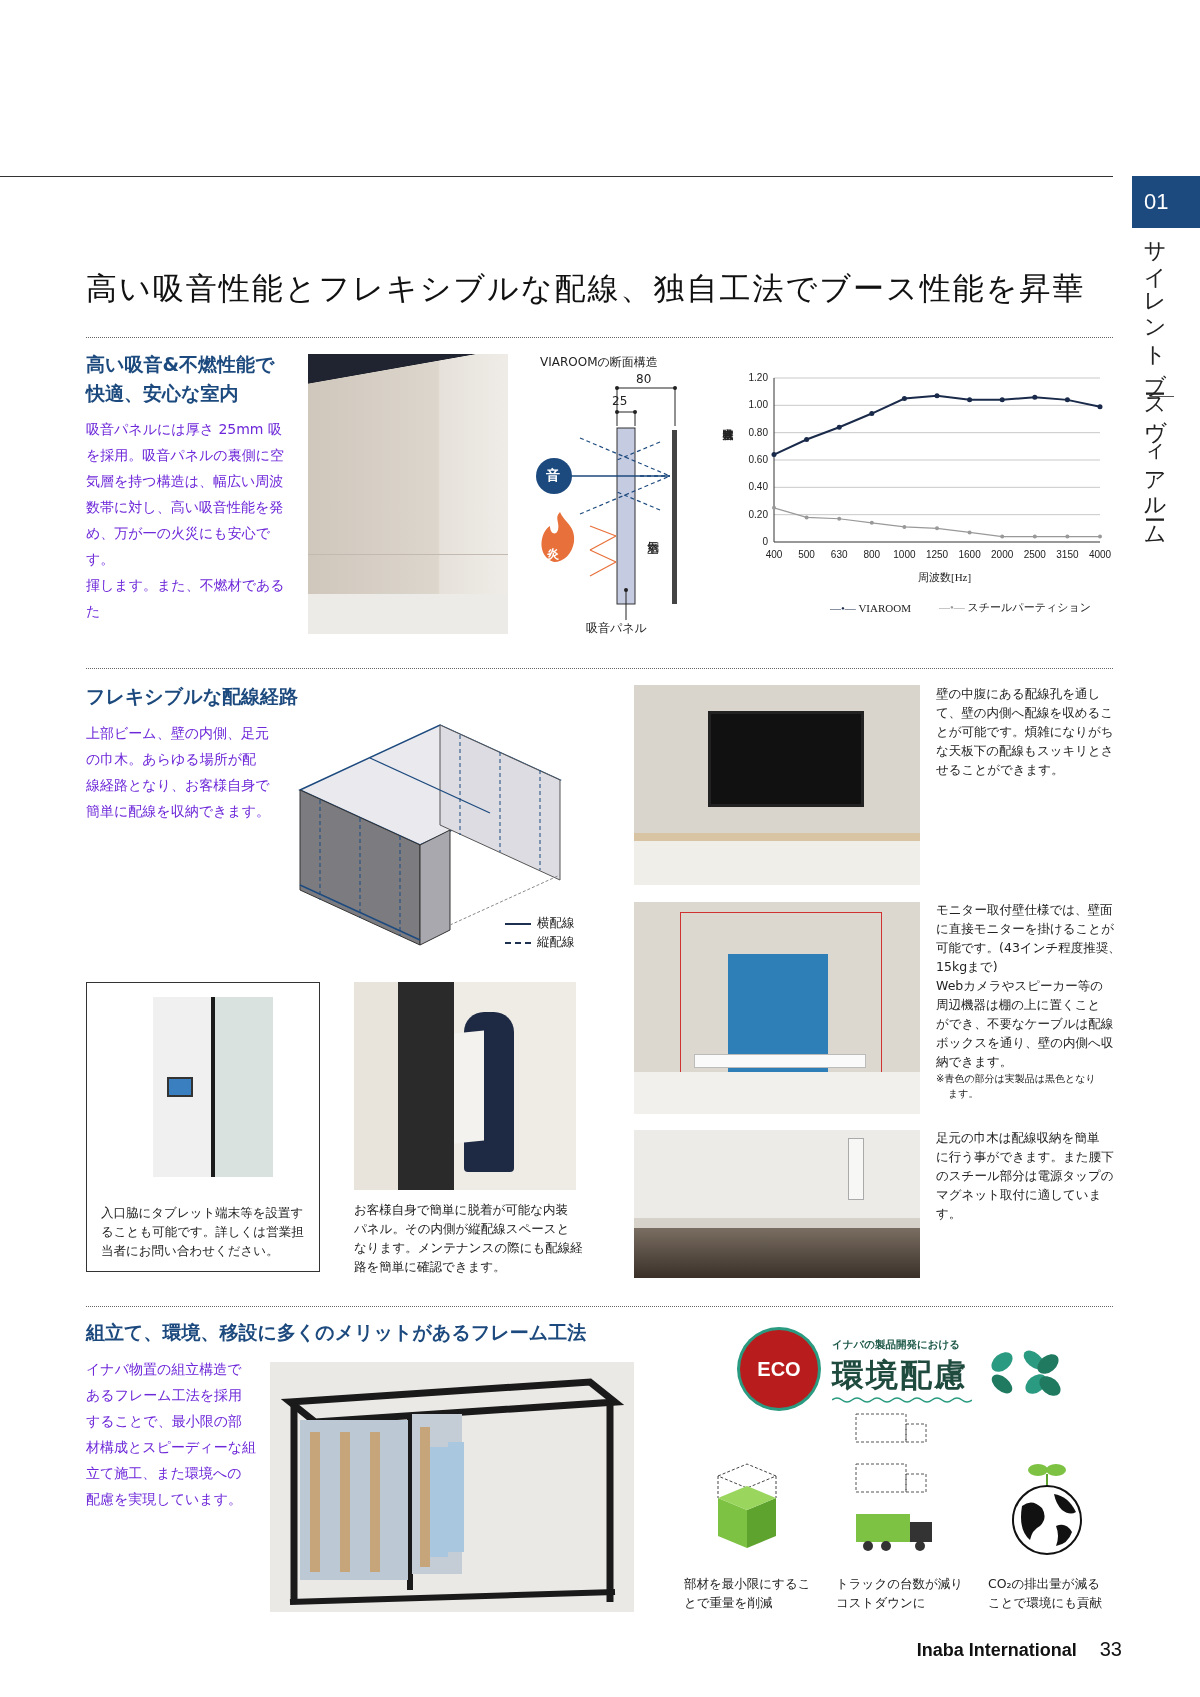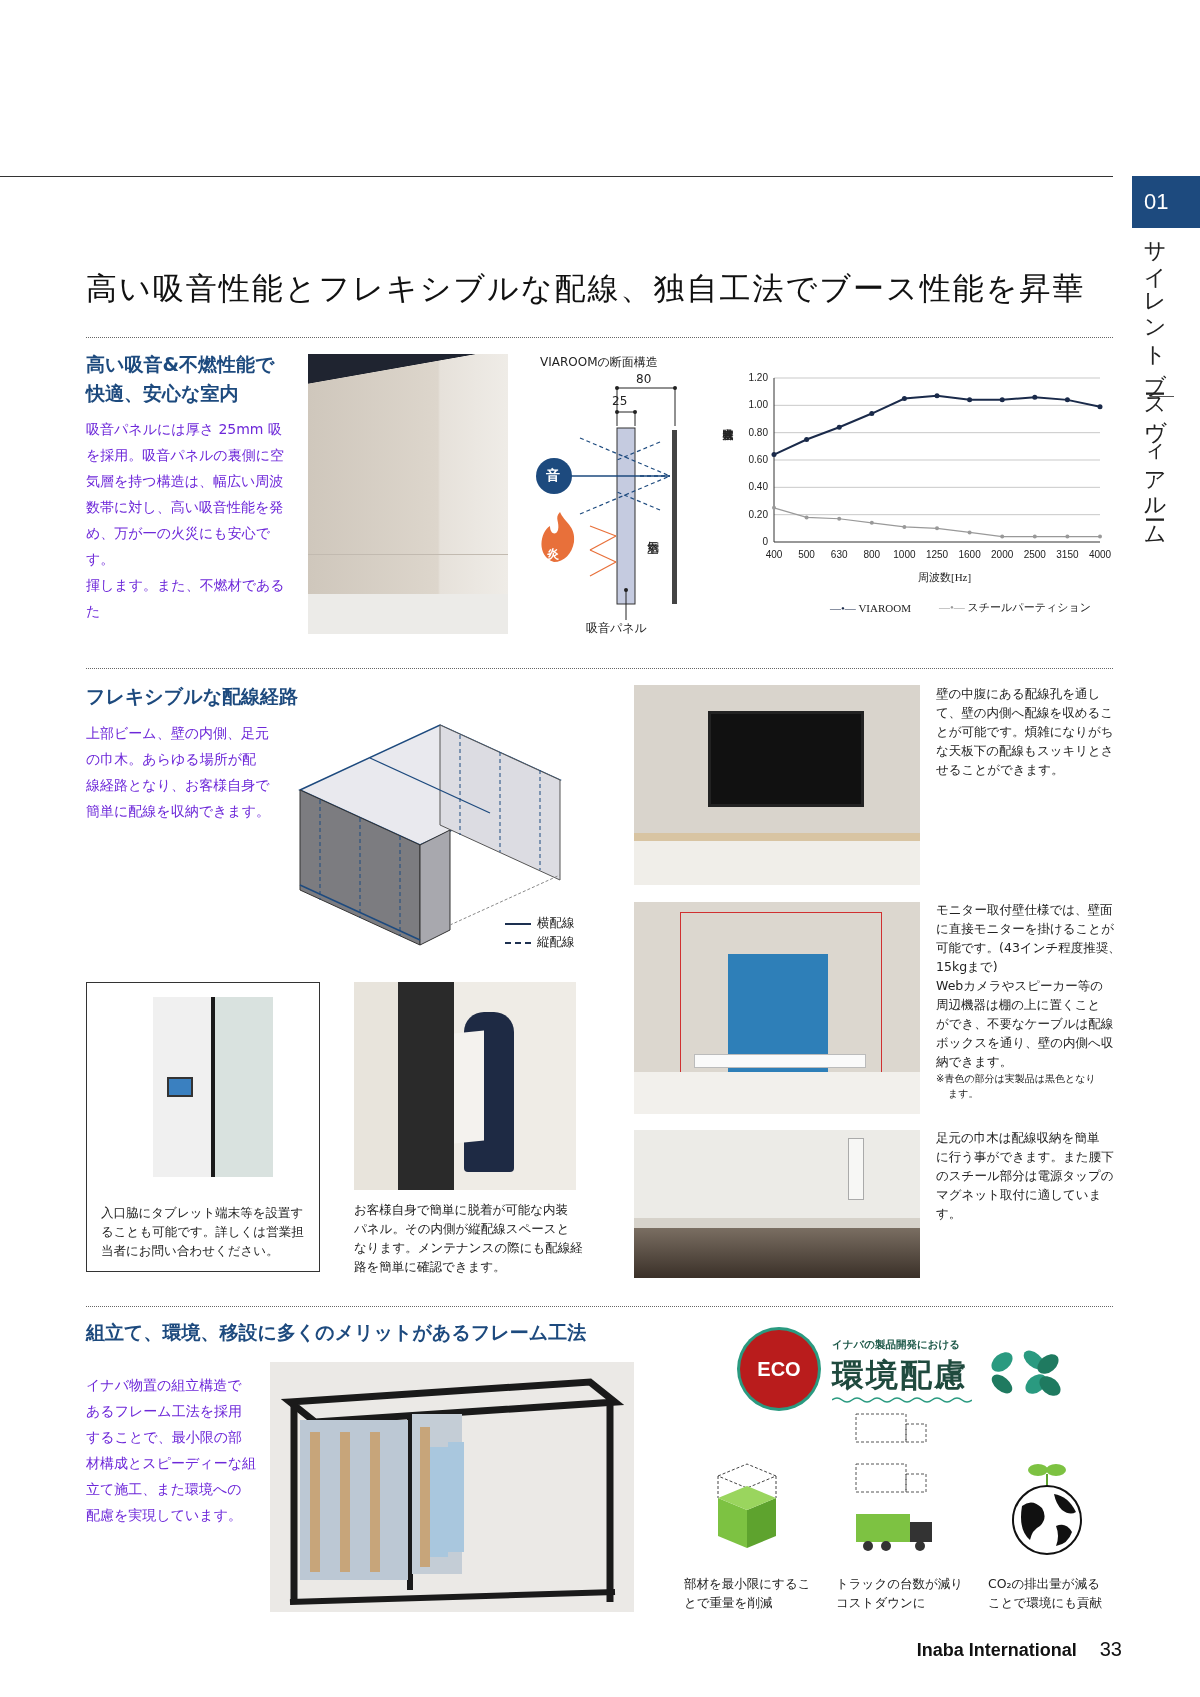--- a/index.html
+++ b/index.html
@@ -241,21 +241,21 @@
 <div class="abs small" style="left:936px;top:1128px;width:190px;">
   <div>足元の巾木は配線収納を簡単</div>
   <div>に行う事ができます。また腰下</div>
   <div>のスチール部分は電源タップの</div>
   <div>マグネット取付に適しています。</div>
 </div>
 
 <div class="abs dotline" style="left:86px;top:1306px;width:1027px;"></div>
 
 <div class="abs sec-h" style="left:86px;top:1318px;">組立て、環境、移設に多くのメリットがあるフレーム工法</div>
-<div class="abs body" style="left:86px;top:1356px;width:190px;margin-top:16px;">
+<div class="abs body" style="left:86px;top:1356px;width:190px;">
   <div>イナバ物置の組立構造で</div>
   <div>あるフレーム工法を採用</div>
   <div>することで、最小限の部</div>
   <div>材構成とスピーディーな組</div>
   <div>立て施工、また環境への</div>
   <div>配慮を実現しています。</div>
 </div>
 
 <div class="abs photo" style="left:270px;top:1362px;width:364px;height:250px;background:#ebe9e6;">
   <svg width="364" height="250">

